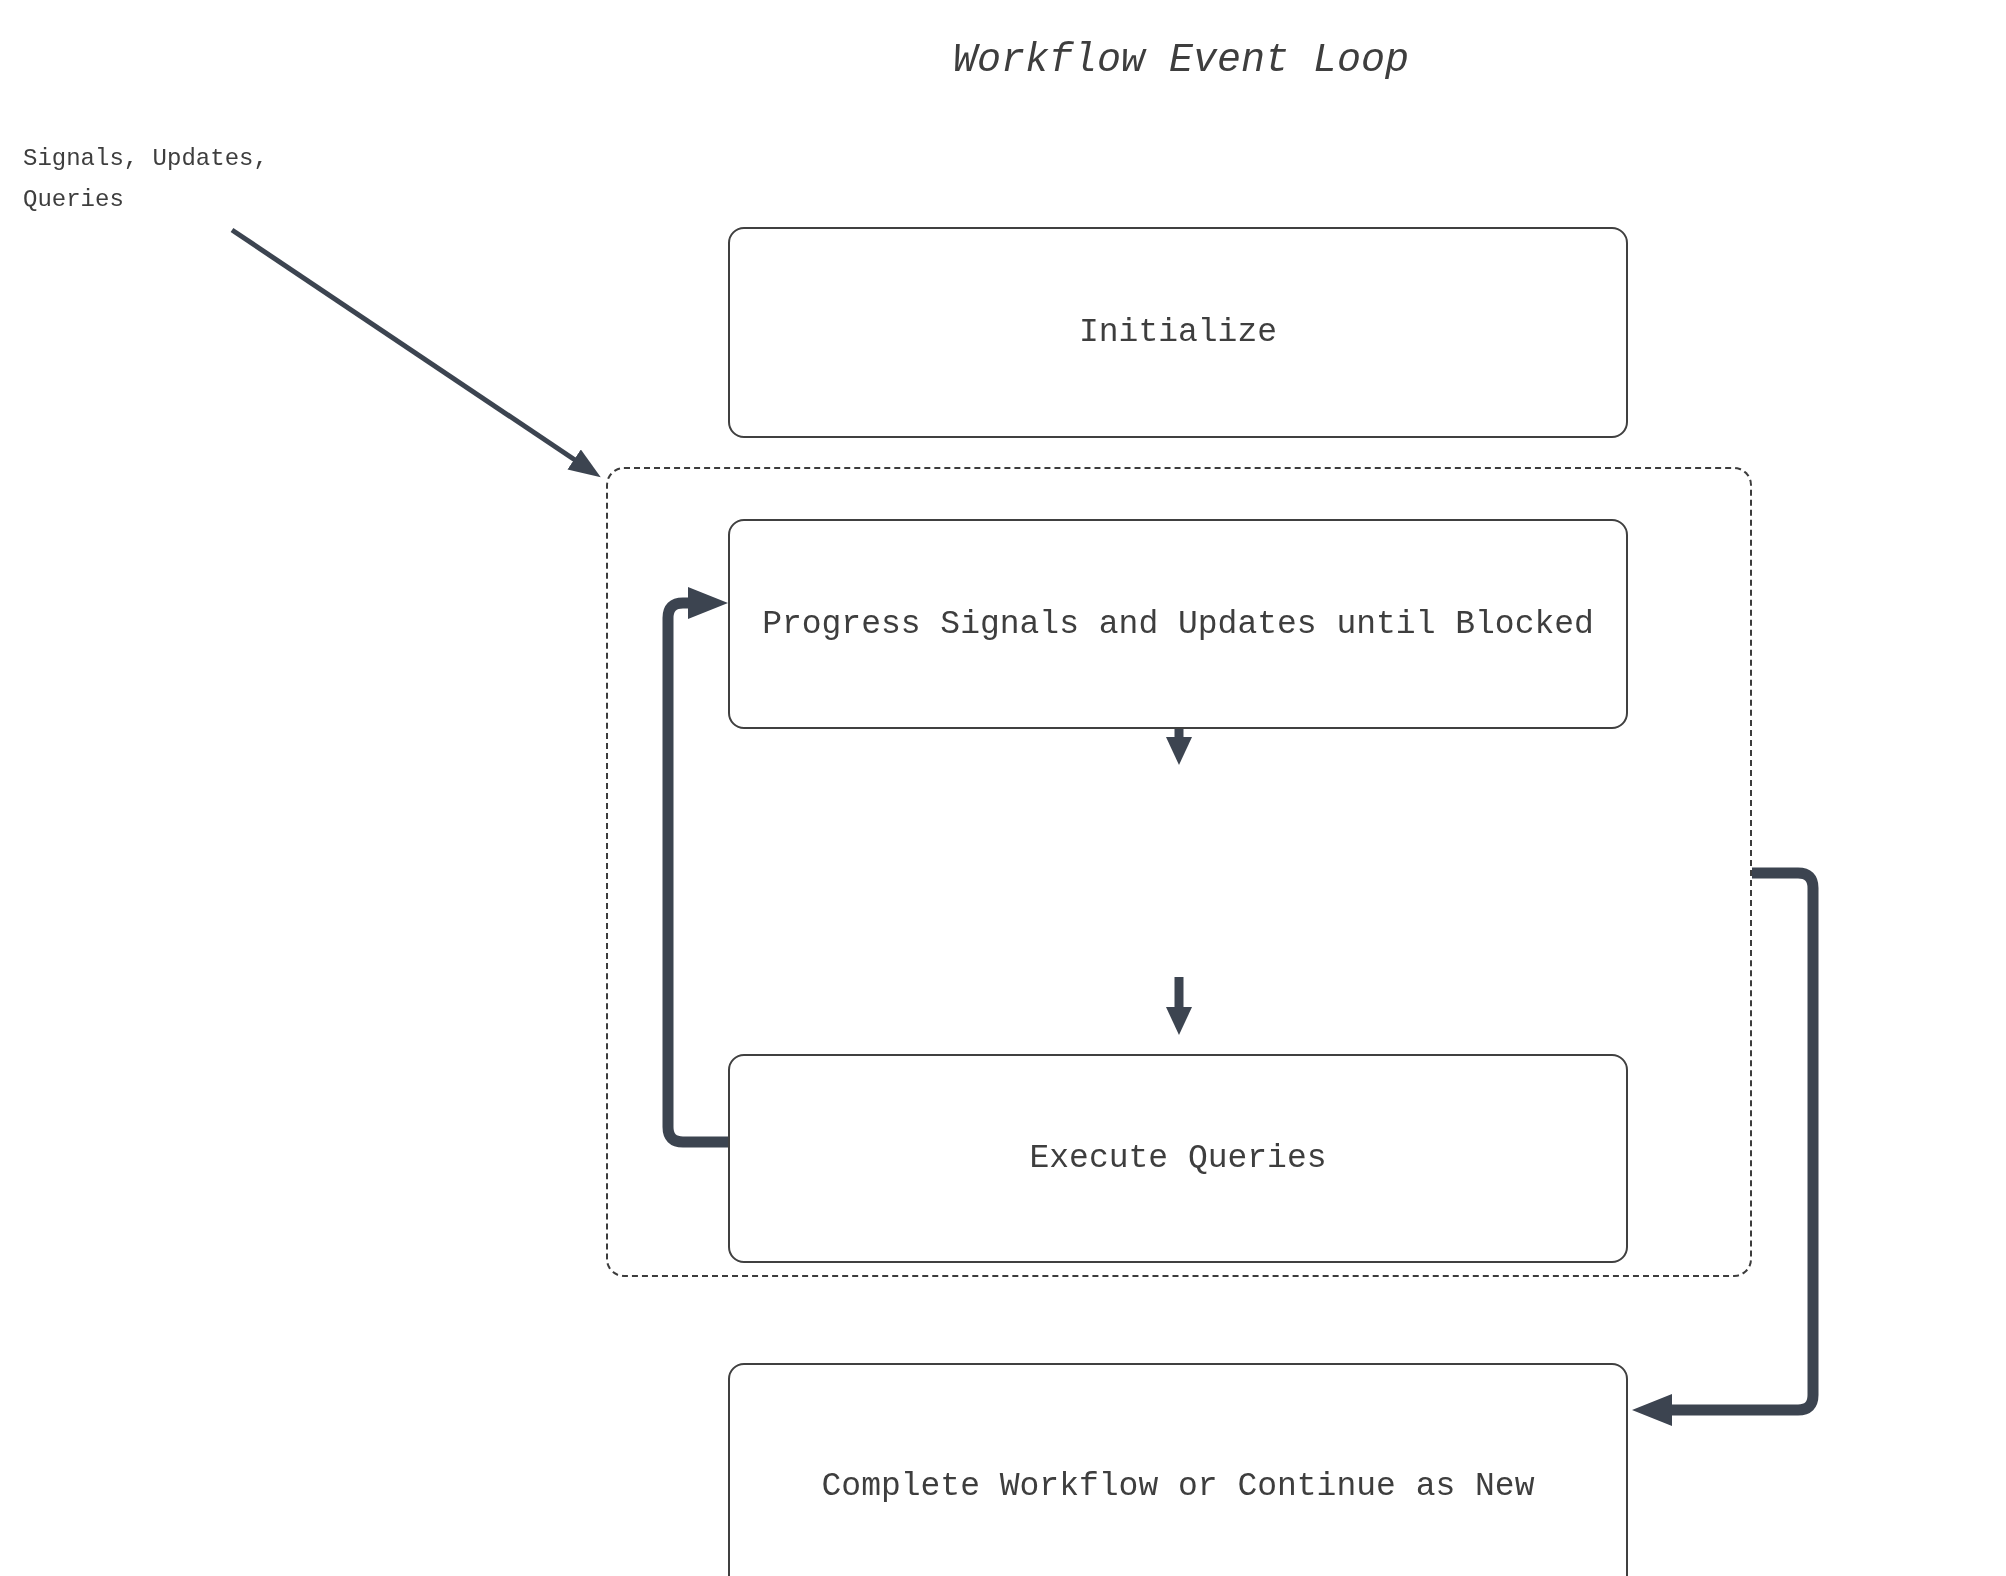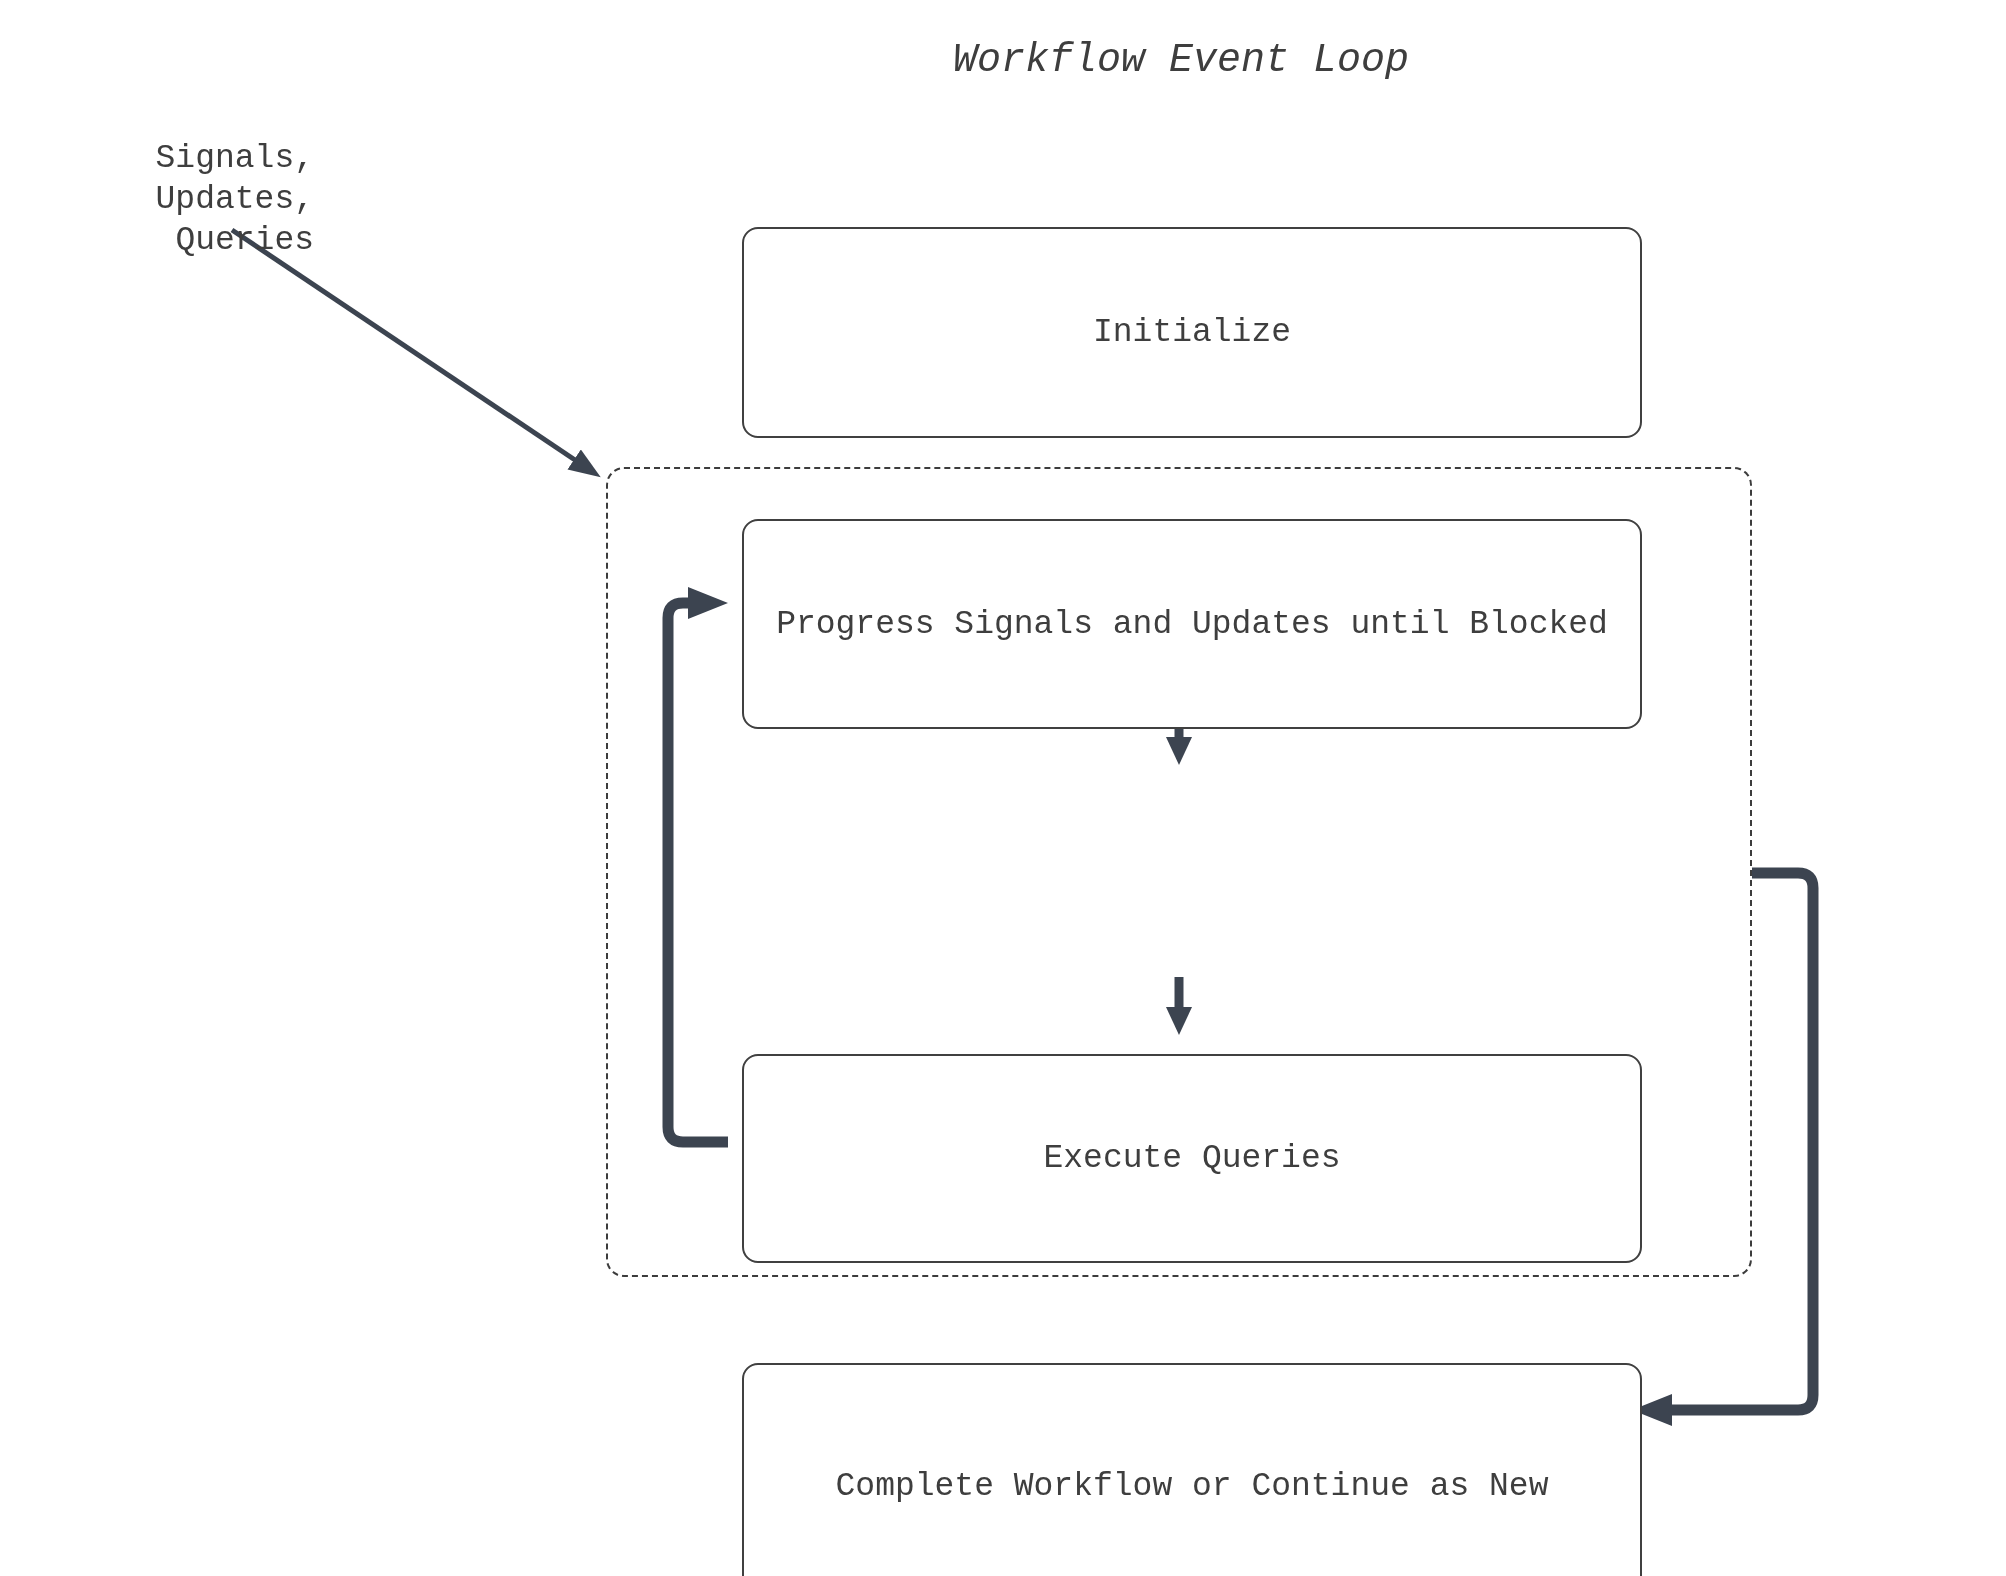--- a/index.html
+++ b/index.html
@@ -44,45 +44,44 @@
     top: 38px;
     width: 800px;
     text-align: center;
     font-size: 40px;
     font-style: italic;
     color: var(--text);
     z-index: 2;
   }
   .external-label {
     position: absolute;
-    left: 34px;
+    left: 23px;
     top: 138px;
     width: 280px;
-    text-align: right;
-    font-size: 33px;
+    text-align: left;
+    font-size: 24px;
     line-height: 41px;
     color: var(--text);
     z-index: 2;
   }
   .node {
     position: absolute;
     left: 728px;
     width: 900px;
     box-sizing: border-box;
     background: var(--bg);
     border: 2px solid var(--border);
     border-radius: 16px;
     display: flex;
     align-items: center;
     justify-content: center;
     text-align: center;
     font-size: 33px;
     color: var(--text);
     z-index: 2;
-    margin-left: 14px;
   }
   .node-initialize   { top: 227px;  height: 211px; }
   .node-progress-signals  { top: 519px;  height: 210px; }
   .node-progress-workflow { top: 767px;  height: 210px; }
   .node-execute-queries   { top: 1054px; height: 209px; }
   .node-complete          { top: 1363px; height: 246px; text-align: right; }
   .loop-container {
     position: absolute;
     left: 606px;
     top: 467px;

